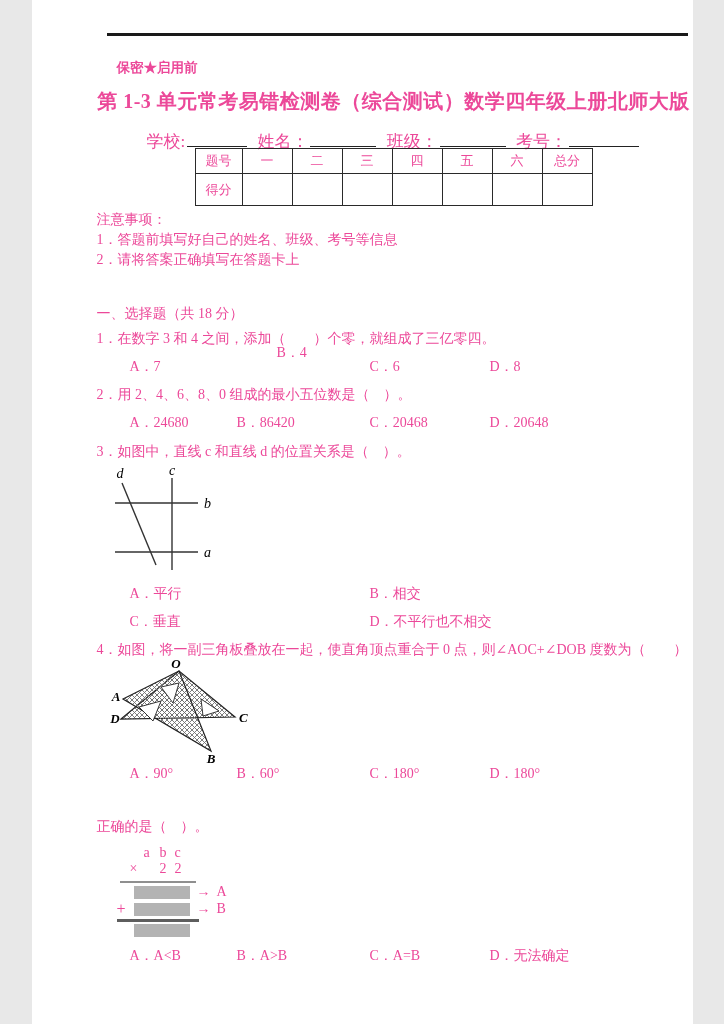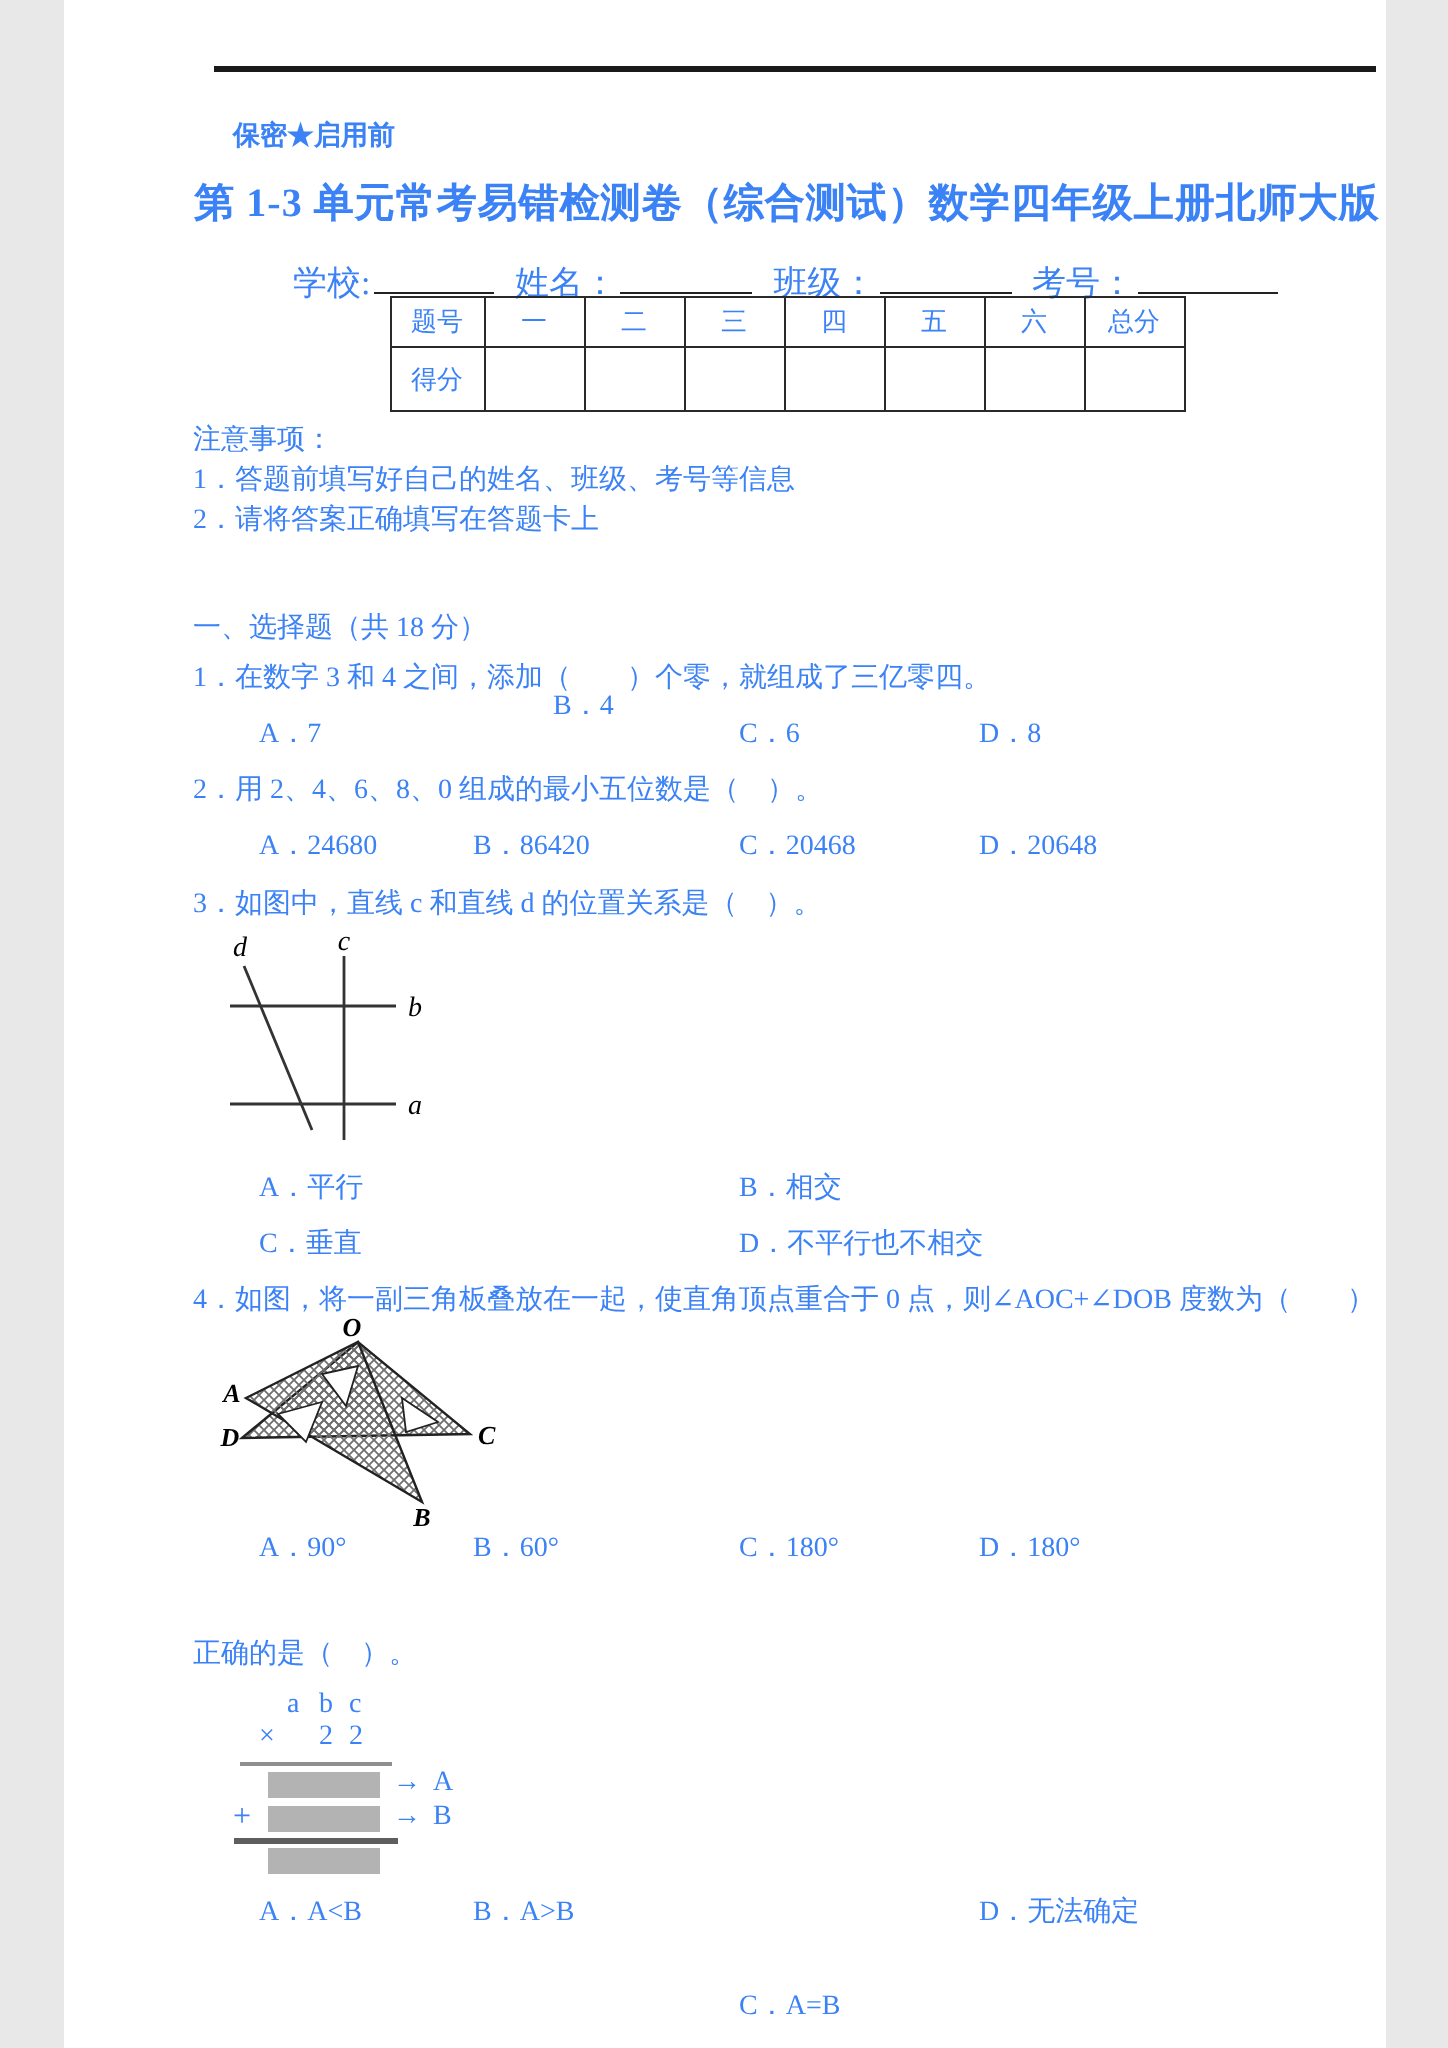--- a/index.html
+++ b/index.html
@@ -1,20 +1,20 @@
 <!DOCTYPE html>
 <html><head>
 <meta charset="utf-8">
 <style>
   html,body { margin:0; padding:0; background:#e8e8e8; }
   .page {
     position:relative; width:661px; height:1024px; margin:0 auto;
     background:#ffffff; overflow:hidden;
     font-family:"Liberation Serif","DejaVu Serif",serif;
-    color:#3b82f6; font-size:14px;
+    color:#ec4899; font-size:14px;
   }
   .abs { position:absolute; white-space:nowrap; }
   .top-rule { position:absolute; left:75px; top:33px; width:581px; height:3px; background:#1a1a1a; }
   .secrecy { position:absolute; left:85px; top:59px; font-weight:bold; font-size:13.5px; }
   .title { position:absolute; left:0; top:88px; width:724px; margin:0; text-align:center;
            font-size:20px; font-weight:600; letter-spacing:0.5px; }
   .info-line { position:absolute; left:115px; top:130px; font-size:17px; }
   .info-line .blank { display:inline-block; height:13px; border-bottom:1px solid #222; margin:0 6px 0 2px; }
   .w60{width:60px}.w66{width:66px}.w70{width:70px}
   table.score-table { position:absolute; left:163px; top:148px; border-collapse:collapse; font-size:13px; }
@@ -156,17 +156,17 @@
     <div class="pbox" style="left:17px; top:58px; background:#b3b3b3;"></div>
     <span class="mi" style="left:80px; top:56px;">→</span>
     <span class="mi" style="left:100px; top:56px;">B</span>
     <div class="rule" style="left:0; top:74px; width:82px; height:2.5px; background:#5e5e5e;"></div>
     <div class="pbox" style="left:17px; top:79px; background:#b3b3b3;"></div>
   </div>
 
   <div>
     <span class="abs opt o1" style="top:947px;">A．A&lt;B</span>
     <span class="abs opt o2" style="top:947px;">B．A&gt;B</span>
-    <span class="abs opt o3" style="top:947px;margin-top:47px;">C．A=B</span>
+    <span class="abs opt o3" style="top:947px;">C．A=B</span>
     <span class="abs opt o4" style="top:947px;">D．无法确定</span>
   </div>
 
 </div>
 
 </body></html>

